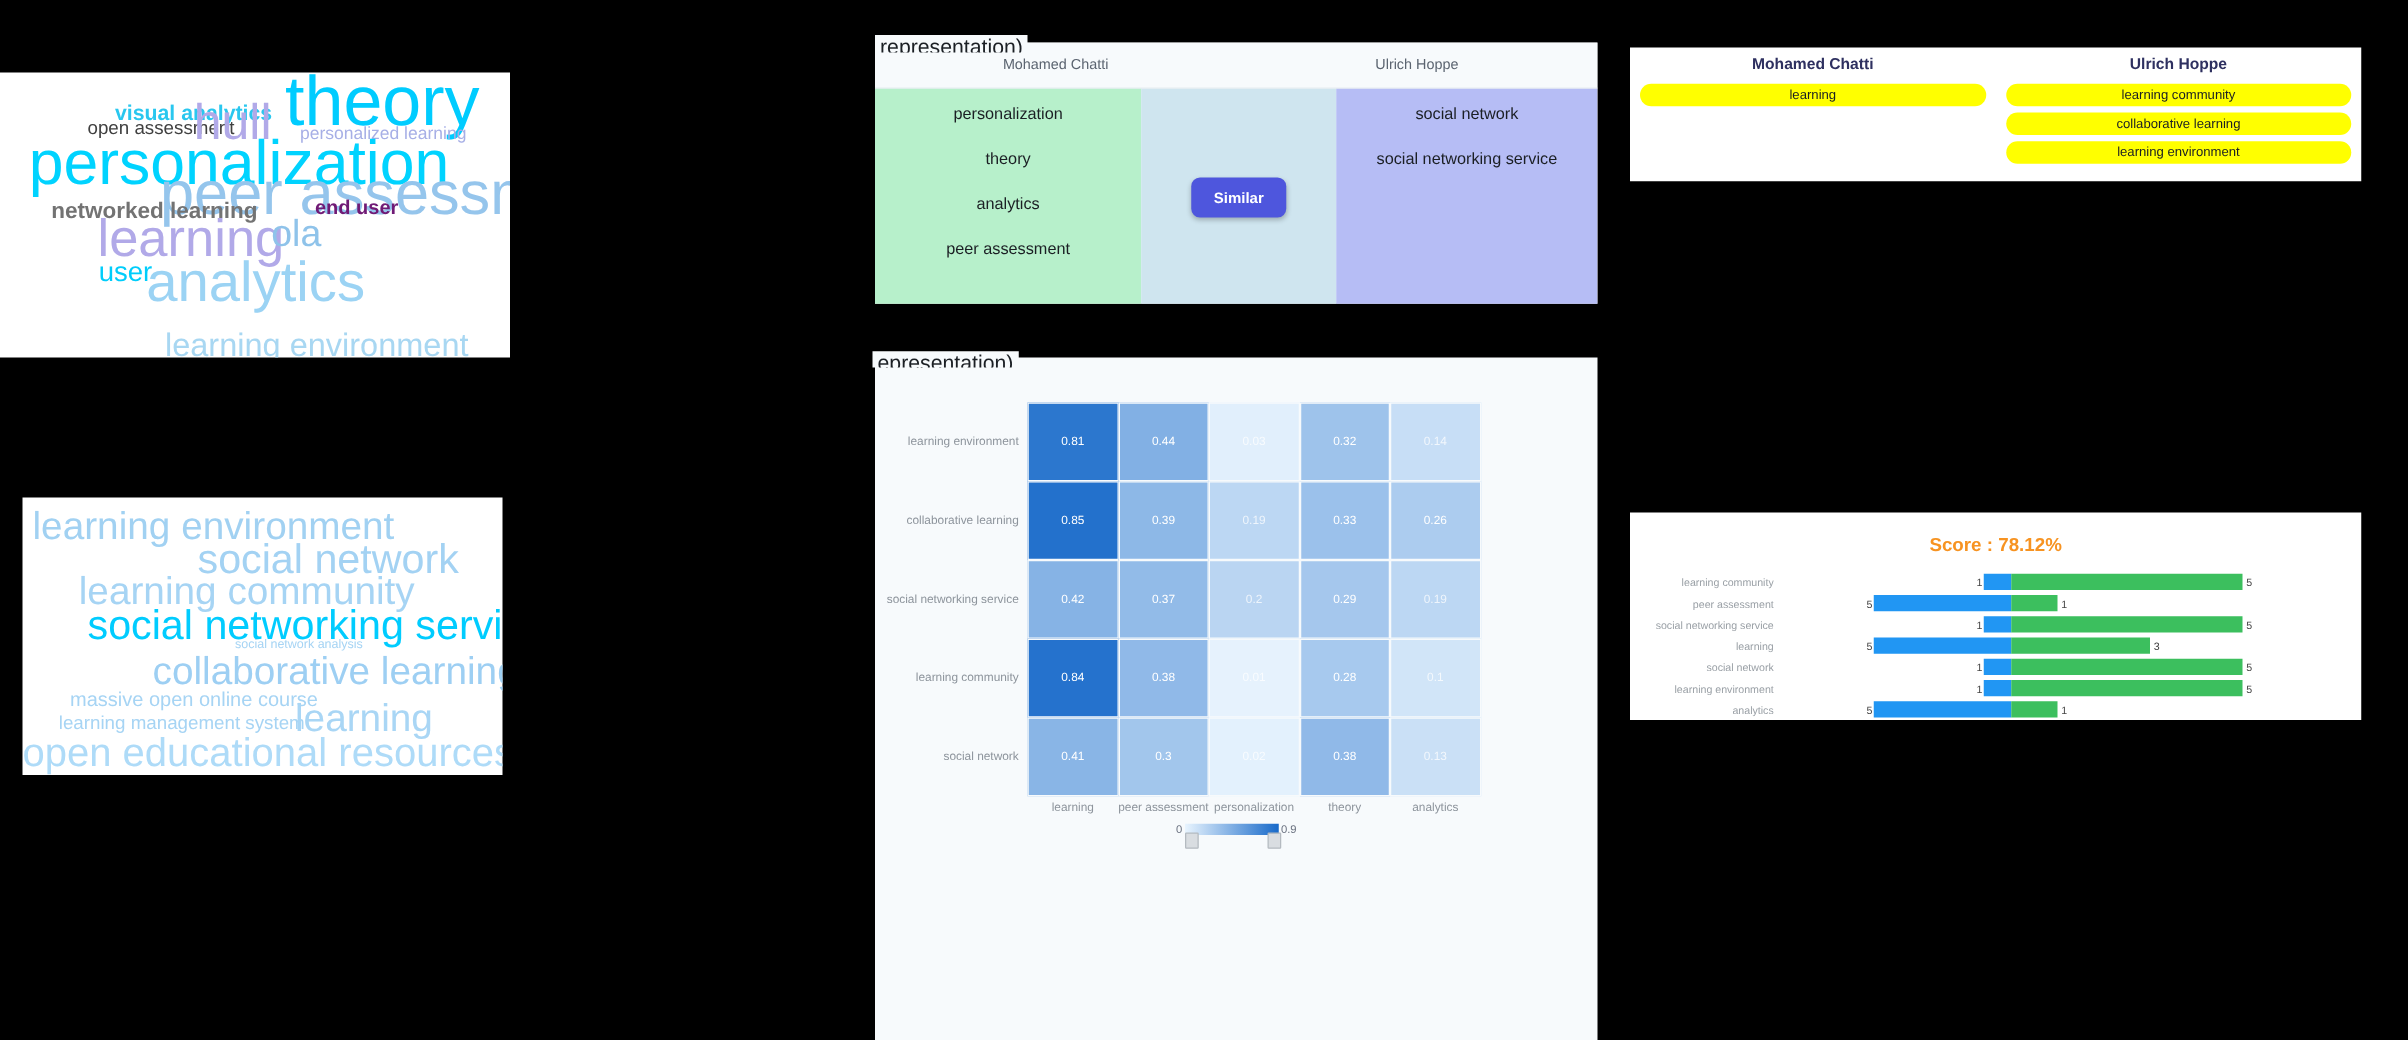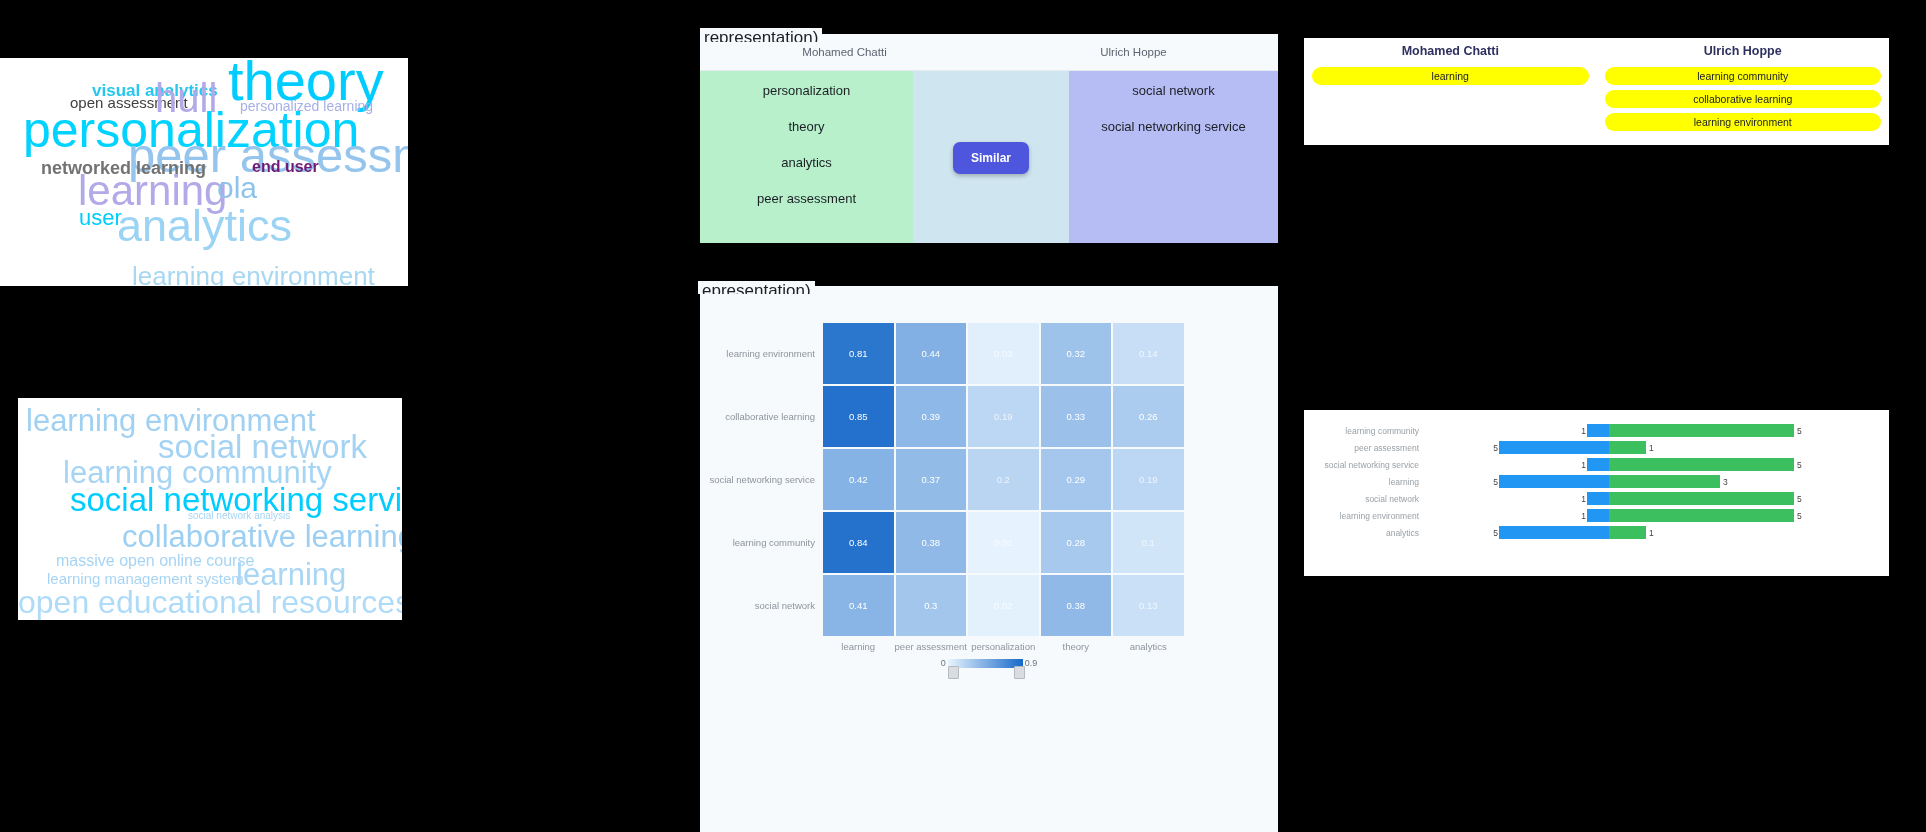--- a/index.html
+++ b/index.html
@@ -197,20 +197,21 @@
         <span class="cbar-handle" style="left:66px;"></span>
       </span>
       <span class="cbar-max">0.9</span>
     </div>
   </div>
 </div>
 <div style="position:absolute;left:698px;top:281px;font-size:17px;color:#1b1f24;
             background:#f7fafc;height:13px;overflow:hidden;padding:0 4px;">epresentation)</div>
 
 <div class="panel" id="score-panel">
+  <div class="score-title">Score : 78.12%</div>
   <div class="bars" id="bars">
       <div class="bar-row">
         <div class="bar-label">learning community</div>
         <div class="bar-left">
           <span class="v">1</span>
           <span class="b" style="width:22px"></span>
         </div>
         <div class="bar-right">
           <span class="b" style="width:185px"></span>
           <span class="v">5</span>

